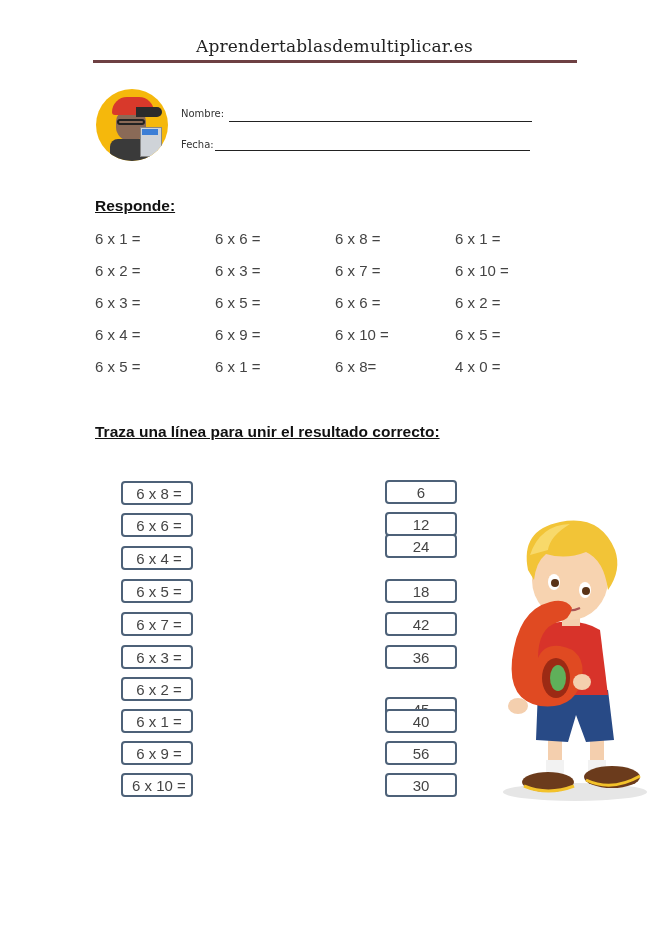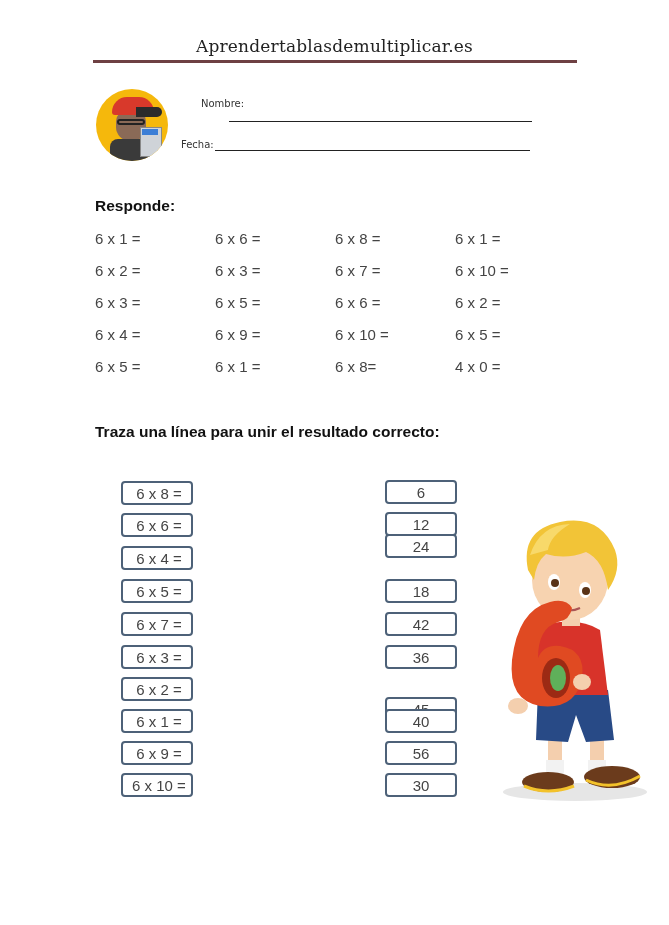--- a/index.html
+++ b/index.html
@@ -13,21 +13,21 @@
   .avatar .brim { position: absolute; left: 40px; top: 18px; width: 26px; height: 10px; background: #2b2b2b; border-radius: 0 10px 10px 0; }
   .avatar .face { position: absolute; left: 20px; top: 22px; width: 30px; height: 30px; background: #8a6a57; border-radius: 10px 10px 14px 14px; }
   .avatar .glasses { position: absolute; left: 21px; top: 30px; width: 28px; height: 6px; border: 2px solid #222; border-radius: 3px; box-sizing: border-box; }
   .avatar .body { position: absolute; left: 14px; top: 50px; width: 40px; height: 24px; background: #3a3a3a; border-radius: 8px 8px 0 0; }
   .avatar .calc { position: absolute; left: 44px; top: 38px; width: 20px; height: 28px; background: #cfd3d8; border: 1px solid #888; }
   .avatar .calc-screen { position: absolute; left: 46px; top: 40px; width: 16px; height: 6px; background: #3b7ed6; }
 
   .field-label { position: absolute; font-size: 10px; color: #333; font-family: "DejaVu Sans", sans-serif; }
   .field-line { position: absolute; border-bottom: 1px solid #222; height: 0; }
 
-  .section-heading { position: absolute; left: 95px; font-weight: bold; color: #111; font-size: 15.5px; }
+  .section-heading { position: absolute; left: 95px; font-weight: bold; text-decoration: underline; color: #111; font-size: 15.5px; }
 
   .eq { position: absolute; font-size: 15px; color: #444; white-space: nowrap; }
 
   .box { position: absolute; height: 24px; border: 2px solid #4d6178; border-radius: 4px; background: #fff; box-sizing: border-box; display: flex; align-items: center; justify-content: center; font-size: 15px; color: #444; }
   .box.left { left: 121px; width: 72px; padding-left: 4px; }
   .box.right { left: 385px; width: 72px; }
 
   .boy { position: absolute; left: 490px; top: 510px; width: 165px; height: 295px; }
 </style>
 </head>
@@ -39,21 +39,21 @@
 <div class="avatar">
   <div class="face"></div>
   <div class="cap"></div>
   <div class="brim"></div>
   <div class="glasses"></div>
   <div class="body"></div>
   <div class="calc"></div>
   <div class="calc-screen"></div>
 </div>
 
-<div class="field-label" style="left:181px; top:98px;margin-left:20px;">Nombre:</div>
+<div class="field-label" style="left:181px; top:108px;">Nombre:</div>
 <div class="field-line" style="left:229px; top:121px; width:303px;"></div>
 <div class="field-label" style="left:181px; top:139px;">Fecha:</div>
 <div class="field-line" style="left:215px; top:150px; width:315px;"></div>
 
 <div class="section-heading" style="top:197px;">Responde:</div>
 
 <div class="eq" style="left:95px; top:230px;">6 x 1 =</div>
 <div class="eq" style="left:95px; top:262px;">6 x 2 =</div>
 <div class="eq" style="left:95px; top:294px;">6 x 3 =</div>
 <div class="eq" style="left:95px; top:326px;">6 x 4 =</div>

